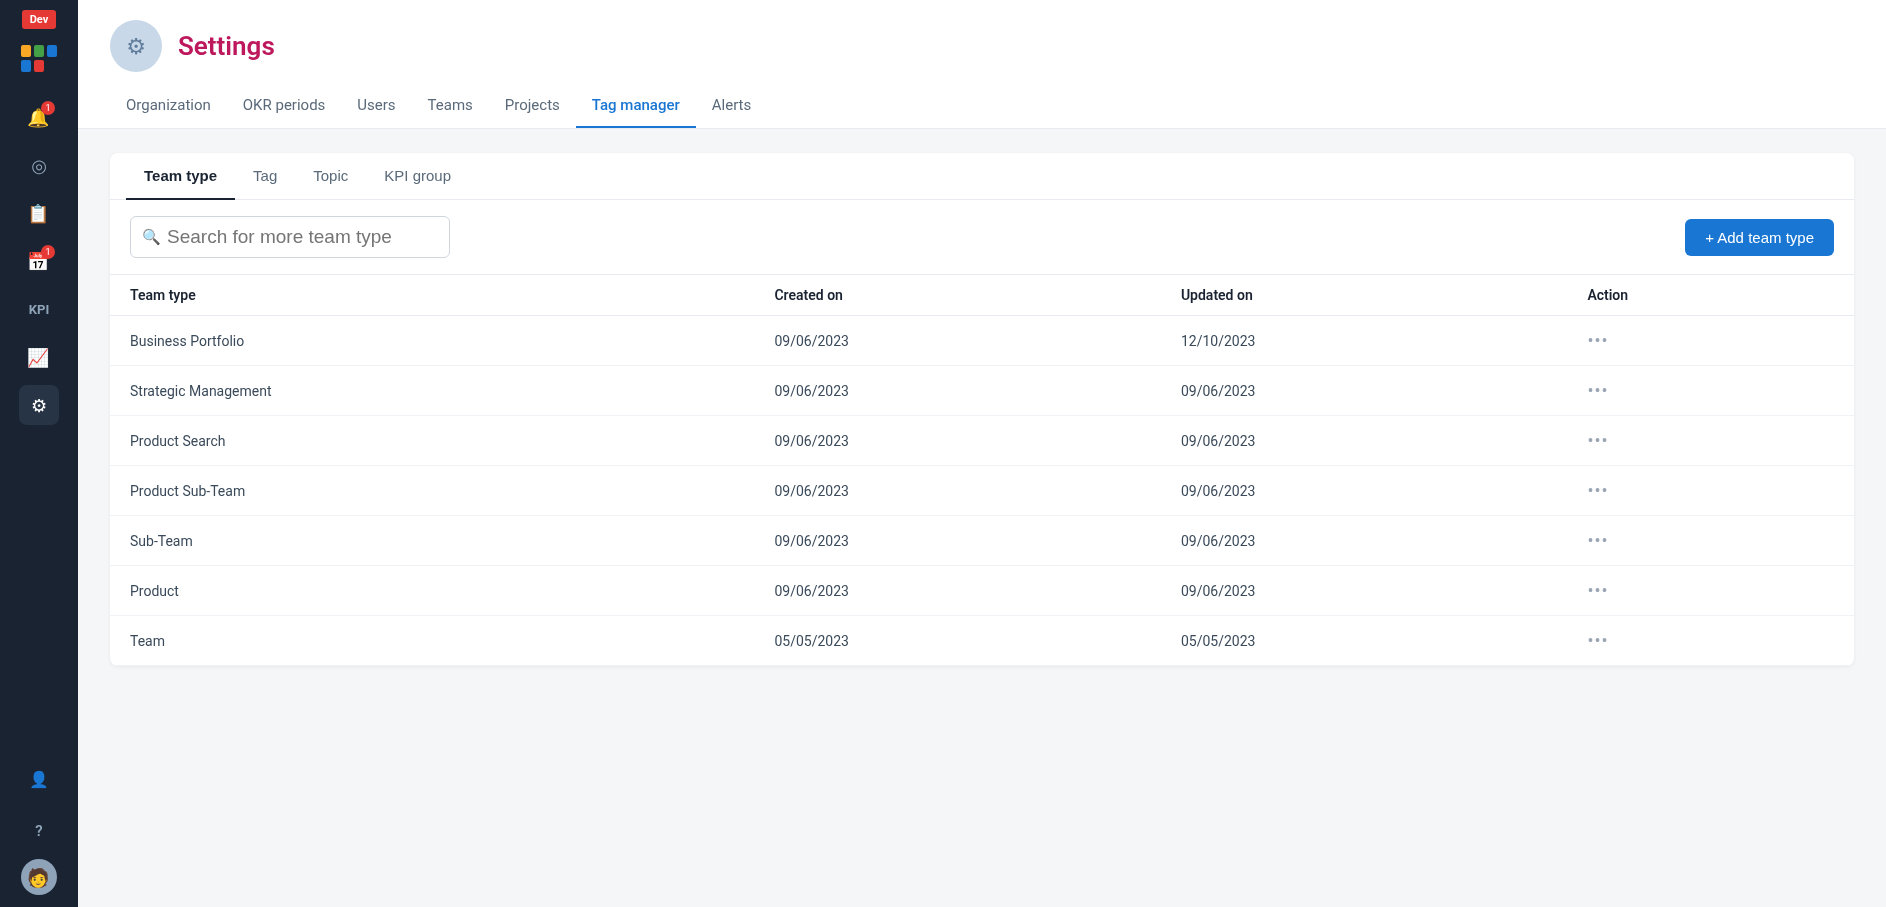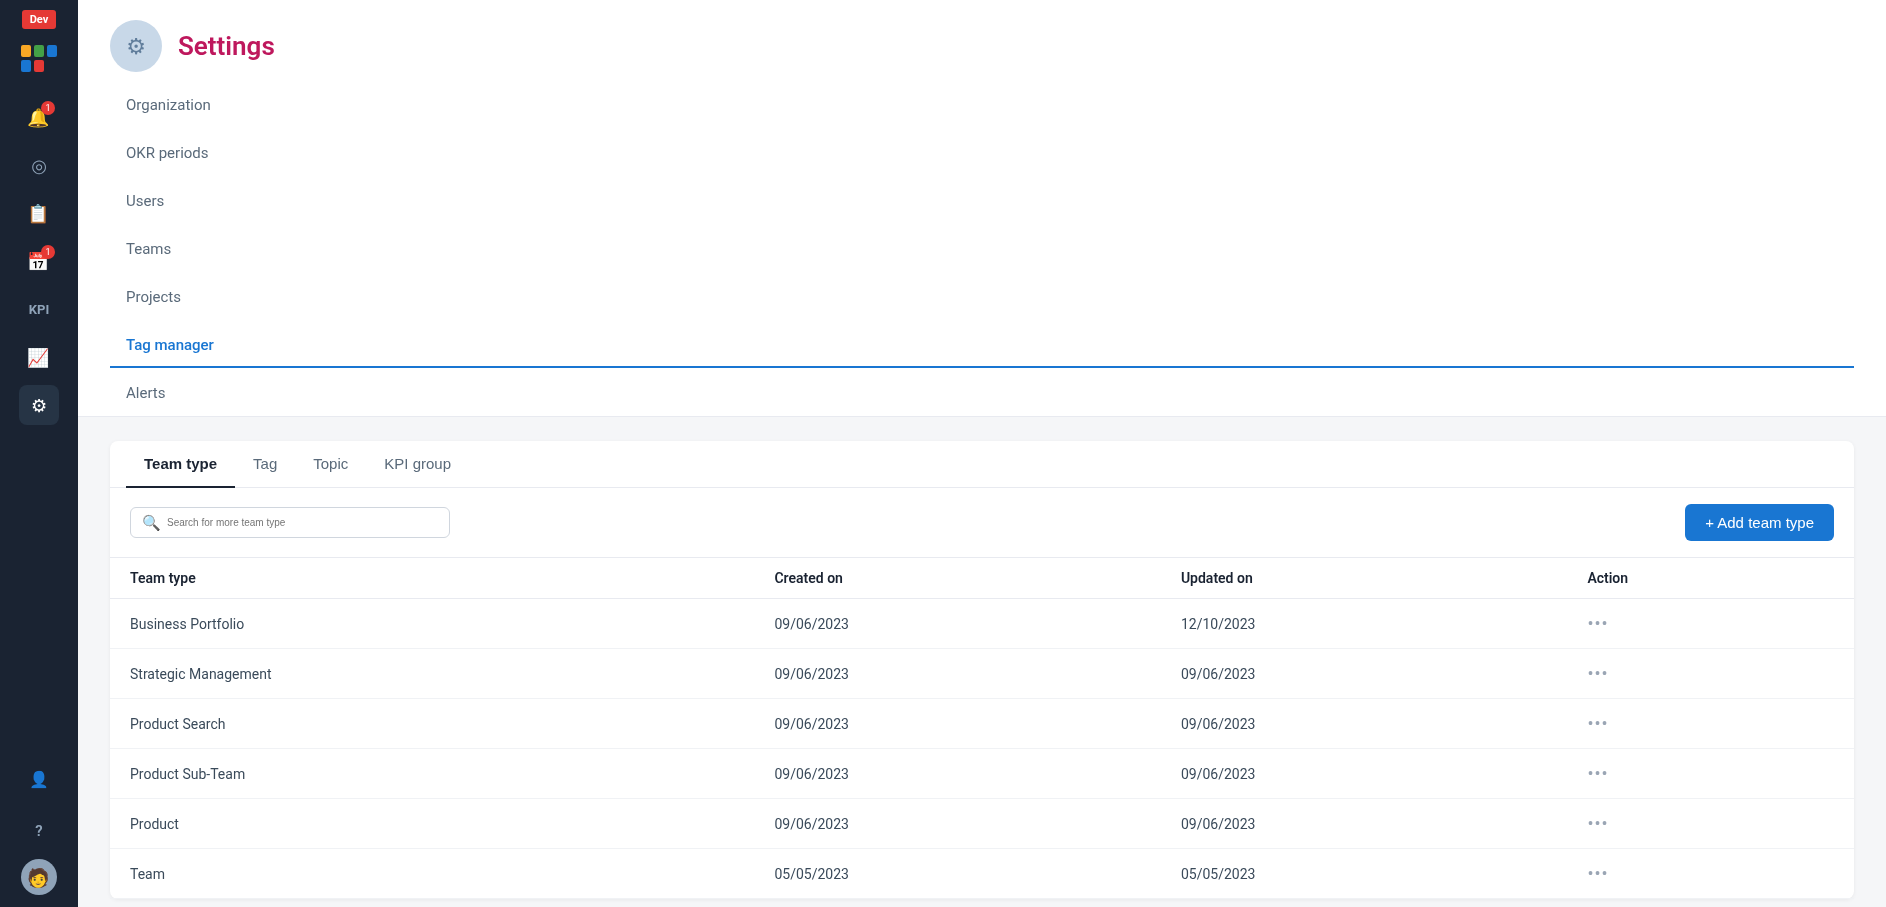--- a/index.html
+++ b/index.html
@@ -109,22 +109,21 @@
       color: #607d9b;
       font-size: 22px;
     }
     .header-title {
       font-size: 26px;
       font-weight: 600;
       color: #be185d;
     }
     .nav-tabs {
       display: flex;
-      gap: 8px;
-      flex-direction: column;
+      gap: 0;
     }
     .nav-tab {
       padding: 8px 16px 12px 16px;
       font-size: 15px;
       color: #5a6a7a;
       cursor: pointer;
       border-bottom: 2px solid transparent;
       text-decoration: none;
     }
     .nav-tab.active {
@@ -186,21 +185,21 @@
       top: 50%;
       transform: translateY(-50%);
       color: #9aa5b4;
       font-size: 15px;
     }
     .search-input {
       width: 100%;
       padding: 9px 12px 9px 36px;
       border: 1px solid #d0d6de;
       border-radius: 6px;
-      font-size: 10px;
+      font-size: 19px;
       color: #5a6a7a;
       outline: none;
       background: white;
     }
     .add-btn {
       background: #1976d2;
       color: white;
       border: none;
       border-radius: 6px;
       padding: 10px 20px;
@@ -362,20 +361,26 @@
                 <td>09/06/2023</td>
                 <td><span class="action-dots">•••</span></td>
               </tr>
               <tr>
                 <td>Product Sub-Team</td>
                 <td>09/06/2023</td>
                 <td>09/06/2023</td>
                 <td><span class="action-dots">•••</span></td>
               </tr>
               <tr>
+                <td>Sub-Team</td>
+                <td>09/06/2023</td>
+                <td>09/06/2023</td>
+                <td><span class="action-dots">•••</span></td>
+              </tr>
+              <tr>
                 <td>Product</td>
                 <td>09/06/2023</td>
                 <td>09/06/2023</td>
                 <td><span class="action-dots">•••</span></td>
               </tr>
               <tr>
                 <td>Team</td>
                 <td>05/05/2023</td>
                 <td>05/05/2023</td>
                 <td><span class="action-dots">•••</span></td>

